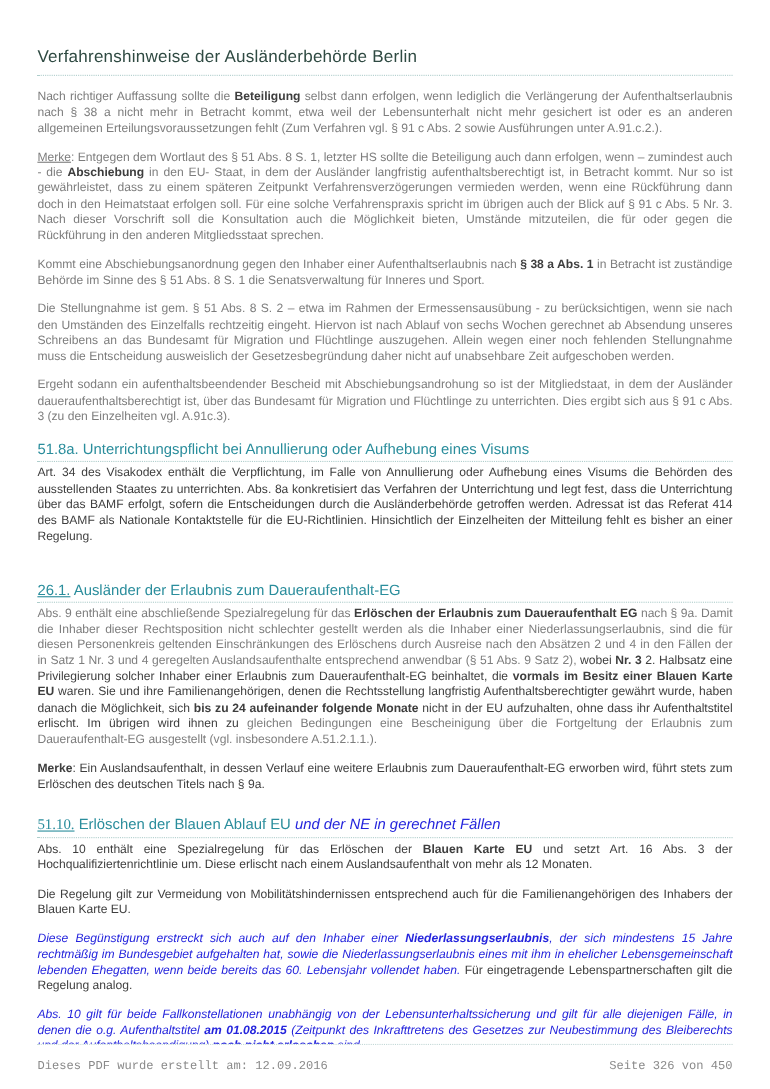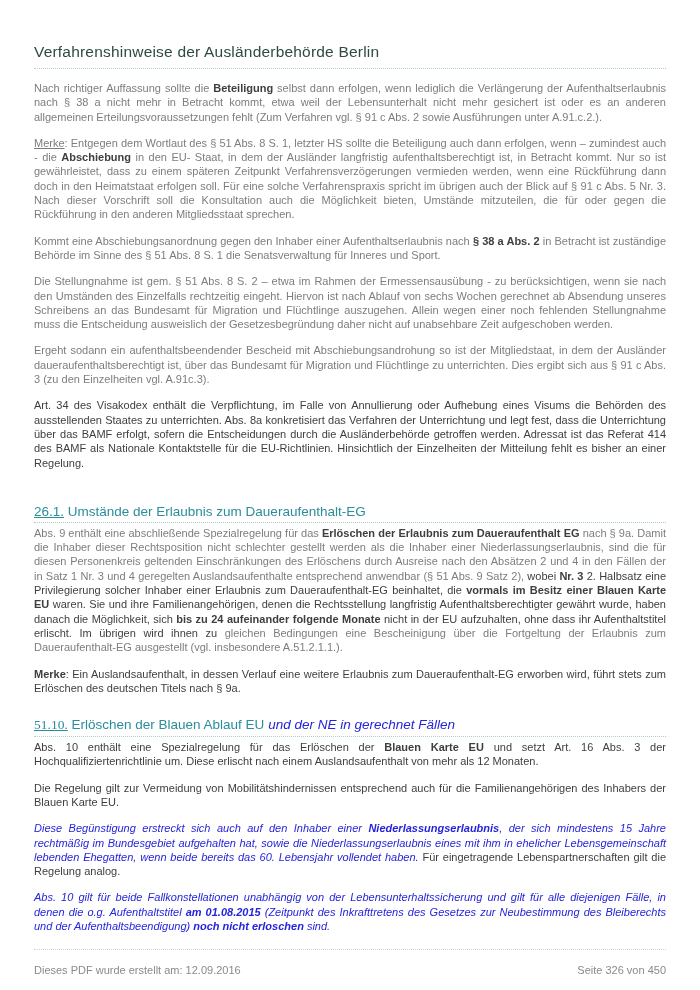--- a/index.html
+++ b/index.html
@@ -42,42 +42,44 @@
   }
   .section-heading + .para { margin-top: 3px; }
   .gap-small { margin-top: 15px; }
   .gap-large { margin-top: 34px; }
   .doc-footer {
     position: absolute;
     left: 34px; right: 34px; bottom: 14px;
     background: #ffffff;
     padding-top: 8px;
     border-top: 1px dotted #c3d8d6;
+    font-family: Liberation Mono, monospace;
   }
   .footer-row {
     display: flex;
     justify-content: space-between;
     font-size: 11px;
     color: #8a8a8a;
     margin-top: 6px;
   }
 </style>
 </head>
 <body>
 
 <div class="page">
   <h1 class="doc-title">Verfahrenshinweise der Ausländerbehörde Berlin</h1>
   <div>
       <p class="para"><span>Nach richtiger Auffassung sollte  die </span><span style="font-weight: bold; color: rgb(62, 62, 62);">Beteiligung</span><span> selbst dann erfolgen, wenn lediglich die Verlängerung der Aufenthaltserlaubnis nach § 38 a nicht mehr  in Betracht kommt, etwa weil der Lebensunterhalt nicht mehr gesichert ist oder es an anderen allgemeinen  Erteilungsvoraussetzungen fehlt  (Zum Verfahren vgl. § 91 c Abs. 2 sowie Ausführungen unter A.91.c.2.).</span></p>
       <p class="para"><span style="text-decoration: underline;">Merke</span><span>: Entgegen dem Wortlaut des § 51 Abs. 8 S. 1, letzter HS sollte die Beteiligung auch dann erfolgen, wenn – zumindest auch - die </span><span style="font-weight: bold; color: rgb(62, 62, 62);">Abschiebung</span><span> in den EU- Staat, in dem der Ausländer langfristig aufenthaltsberechtigt ist, in Betracht kommt. Nur so ist gewährleistet, dass zu einem späteren Zeitpunkt Verfahrensverzögerungen vermieden werden, wenn eine Rückführung dann doch in den Heimatstaat erfolgen soll.  Für eine solche Verfahrenspraxis spricht im übrigen auch der Blick auf § 91 c Abs. 5 Nr. 3. Nach dieser Vorschrift soll die Konsultation auch die Möglichkeit bieten, Umstände mitzuteilen, die für oder gegen die Rückführung in den anderen Mitgliedsstaat sprechen.</span></p>
-      <p class="para"><span>Kommt eine Abschiebungsanordnung gegen den Inhaber einer Aufenthaltserlaubnis nach </span><span style="font-weight: bold; color: rgb(62, 62, 62);">§ 38 a Abs. 2</span><span> in Betracht ist zuständige Behörde im Sinne des § 51 Abs. 8 S. 1 die Senatsverwaltung für Inneres und Sport.</span></p>
+      <p class="para"><span>Kommt eine Abschiebungsanordnung gegen den Inhaber einer Aufenthaltserlaubnis nach </span><span style="font-weight: bold; color: rgb(62, 62, 62);">§ 38 a Abs. 1</span><span> in Betracht ist zuständige Behörde im Sinne des § 51 Abs. 8 S. 1 die Senatsverwaltung für Inneres und Sport.</span></p>
       <p class="para"><span>Die Stellungnahme ist gem. § 51 Abs. 8 S. 2 – etwa im Rahmen der Ermessensausübung - zu berücksichtigen, wenn sie nach den Umständen des Einzelfalls rechtzeitig eingeht. Hiervon ist nach Ablauf von sechs Wochen gerechnet ab Absendung unseres Schreibens an das Bundesamt für Migration und Flüchtlinge auszugehen.  Allein wegen einer noch fehlenden Stellungnahme muss die Entscheidung ausweislich der Gesetzesbegründung daher nicht auf unabsehbare Zeit aufgeschoben werden.</span></p>
       <p class="para"><span>Ergeht sodann ein aufenthaltsbeendender Bescheid mit Abschiebungsandrohung   so ist der Mitgliedstaat, in dem der Ausländer daueraufenthaltsberechtigt ist, über das Bundesamt für Migration und Flüchtlinge zu unterrichten.  Dies ergibt sich aus § 91 c Abs. 3 (zu den Einzelheiten vgl. A.91c.3).</span></p>
+      <h2 class="section-heading gap-small"><span>51.8a. Unterrichtungspflicht bei Annullierung oder Aufhebung eines Visums</span></h2>
       <p class="para" style="color: rgb(62, 62, 62);"><span>Art. 34 des Visakodex enthält die Verpflichtung, im Falle von Annullierung oder Aufhebung eines Visums die Behörden des ausstellenden Staates zu unterrichten. Abs. 8a konkretisiert das Verfahren der Unterrichtung und legt fest, dass die Unterrichtung über das BAMF erfolgt, sofern die Entscheidungen durch die Ausländerbehörde getroffen werden. Adressat ist das Referat 414 des BAMF als Nationale Kontaktstelle für die EU-Richtlinien. Hinsichtlich der Einzelheiten der Mitteilung fehlt es bisher an einer Regelung.</span></p>
-      <h2 class="section-heading gap-large"><span style="text-decoration: underline;">26.1.</span><span> Umstände der Erlaubnis zum Daueraufenthalt-EG</span></h2>
+      <h2 class="section-heading gap-large"><span style="text-decoration: underline;">26.1.</span><span> Ausländer der Erlaubnis zum Daueraufenthalt-EG</span></h2>
       <p class="para"><span>Abs. 9 enthält eine abschließende  Spezialregelung für das </span><span style="font-weight: bold; color: rgb(62, 62, 62);">Erlöschen der Erlaubnis zum Daueraufenthalt EG</span><span> nach § 9a. Damit die Inhaber dieser Rechtsposition nicht schlechter gestellt werden als die Inhaber einer Niederlassungserlaubnis, sind die für diesen Personenkreis geltenden Einschränkungen des Erlöschens durch Ausreise nach den Absätzen 2 und 4 in den Fällen der in Satz 1 Nr. 3 und 4 geregelten Auslandsaufenthalte entsprechend anwendbar (§ 51 Abs. 9 Satz 2), </span><span style="color: rgb(62, 62, 62);">wobei </span><span style="font-weight: bold; color: rgb(62, 62, 62);">Nr. 3</span><span style="color: rgb(62, 62, 62);"> 2. Halbsatz eine Privilegierung solcher Inhaber einer Erlaubnis zum Daueraufenthalt-EG beinhaltet, die </span><span style="font-weight: bold; color: rgb(62, 62, 62);">vormals im Besitz einer Blauen Karte EU</span><span style="color: rgb(62, 62, 62);"> waren. Sie und ihre Familienangehörigen, denen die Rechtsstellung langfristig Aufenthaltsberechtigter gewährt wurde, haben danach die Möglichkeit, sich </span><span style="font-weight: bold; color: rgb(62, 62, 62);">bis zu 24 aufeinander folgende Monate</span><span style="color: rgb(62, 62, 62);"> nicht in der EU aufzuhalten, ohne dass ihr Aufenthaltstitel erlischt. Im übrigen wird ihnen zu </span><span>gleichen Bedingungen eine Bescheinigung über die Fortgeltung der Erlaubnis zum Daueraufenthalt-EG ausgestellt (vgl. insbesondere A.51.2.1.1.).</span></p>
       <p class="para" style="color: rgb(62, 62, 62);"><span style="font-weight: bold;">Merke</span><span>: Ein Auslandsaufenthalt, in dessen Verlauf eine weitere Erlaubnis zum Daueraufenthalt-EG erworben wird, führt stets zum Erlöschen des deutschen Titels nach § 9a.</span></p>
       <h2 class="section-heading"><span style="text-decoration: underline; font-family: Liberation Serif, serif;">51.10.</span><span> Erlöschen der Blauen Ablauf EU </span><span style="font-style: italic; color: rgb(36, 36, 220);">und der NE in gerechnet Fällen</span></h2>
       <p class="para" style="color: rgb(62, 62, 62);"><span>Abs. 10 enthält eine Spezialregelung für das Erlöschen der </span><span style="font-weight: bold;">Blauen Karte EU</span><span> und setzt Art. 16 Abs. 3 der Hochqualifiziertenrichtlinie um. Diese erlischt nach einem Auslandsaufenthalt von mehr als 12 Monaten.</span></p>
       <p class="para" style="color: rgb(62, 62, 62);"><span>Die Regelung gilt zur Vermeidung von Mobilitätshindernissen entsprechend auch für die Familienangehörigen des Inhabers der Blauen Karte EU.</span></p>
       <p class="para" style="color: rgb(36, 36, 220); font-style: italic;"><span>Diese Begünstigung erstreckt sich auch auf den Inhaber einer </span><span style="font-weight: bold;">Niederlassungserlaubnis</span><span>, der sich mindestens 15 Jahre rechtmäßig im Bundesgebiet aufgehalten hat, sowie die Niederlassungserlaubnis eines mit ihm in ehelicher Lebensgemeinschaft lebenden Ehegatten, wenn beide bereits das 60. Lebensjahr vollendet haben.</span><span style="font-style: normal; color: rgb(62, 62, 62);"> Für eingetragende Lebenspartnerschaften gilt die Regelung analog.</span></p>
       <p class="para" style="color: rgb(36, 36, 220); font-style: italic;"><span>Abs. 10 gilt für beide Fallkonstellationen unabhängig von der Lebensunterhaltssicherung und gilt für alle diejenigen Fälle, in denen die o.g. Aufenthaltstitel </span><span style="font-weight: bold;">am 01.08.2015</span><span> (Zeitpunkt des Inkrafttretens des Gesetzes zur Neubestimmung des Bleiberechts und der Aufenthaltsbeendigung) </span><span style="font-weight: bold;">noch nicht erloschen</span><span> sind.</span></p>
     </div>
 </div>
 

